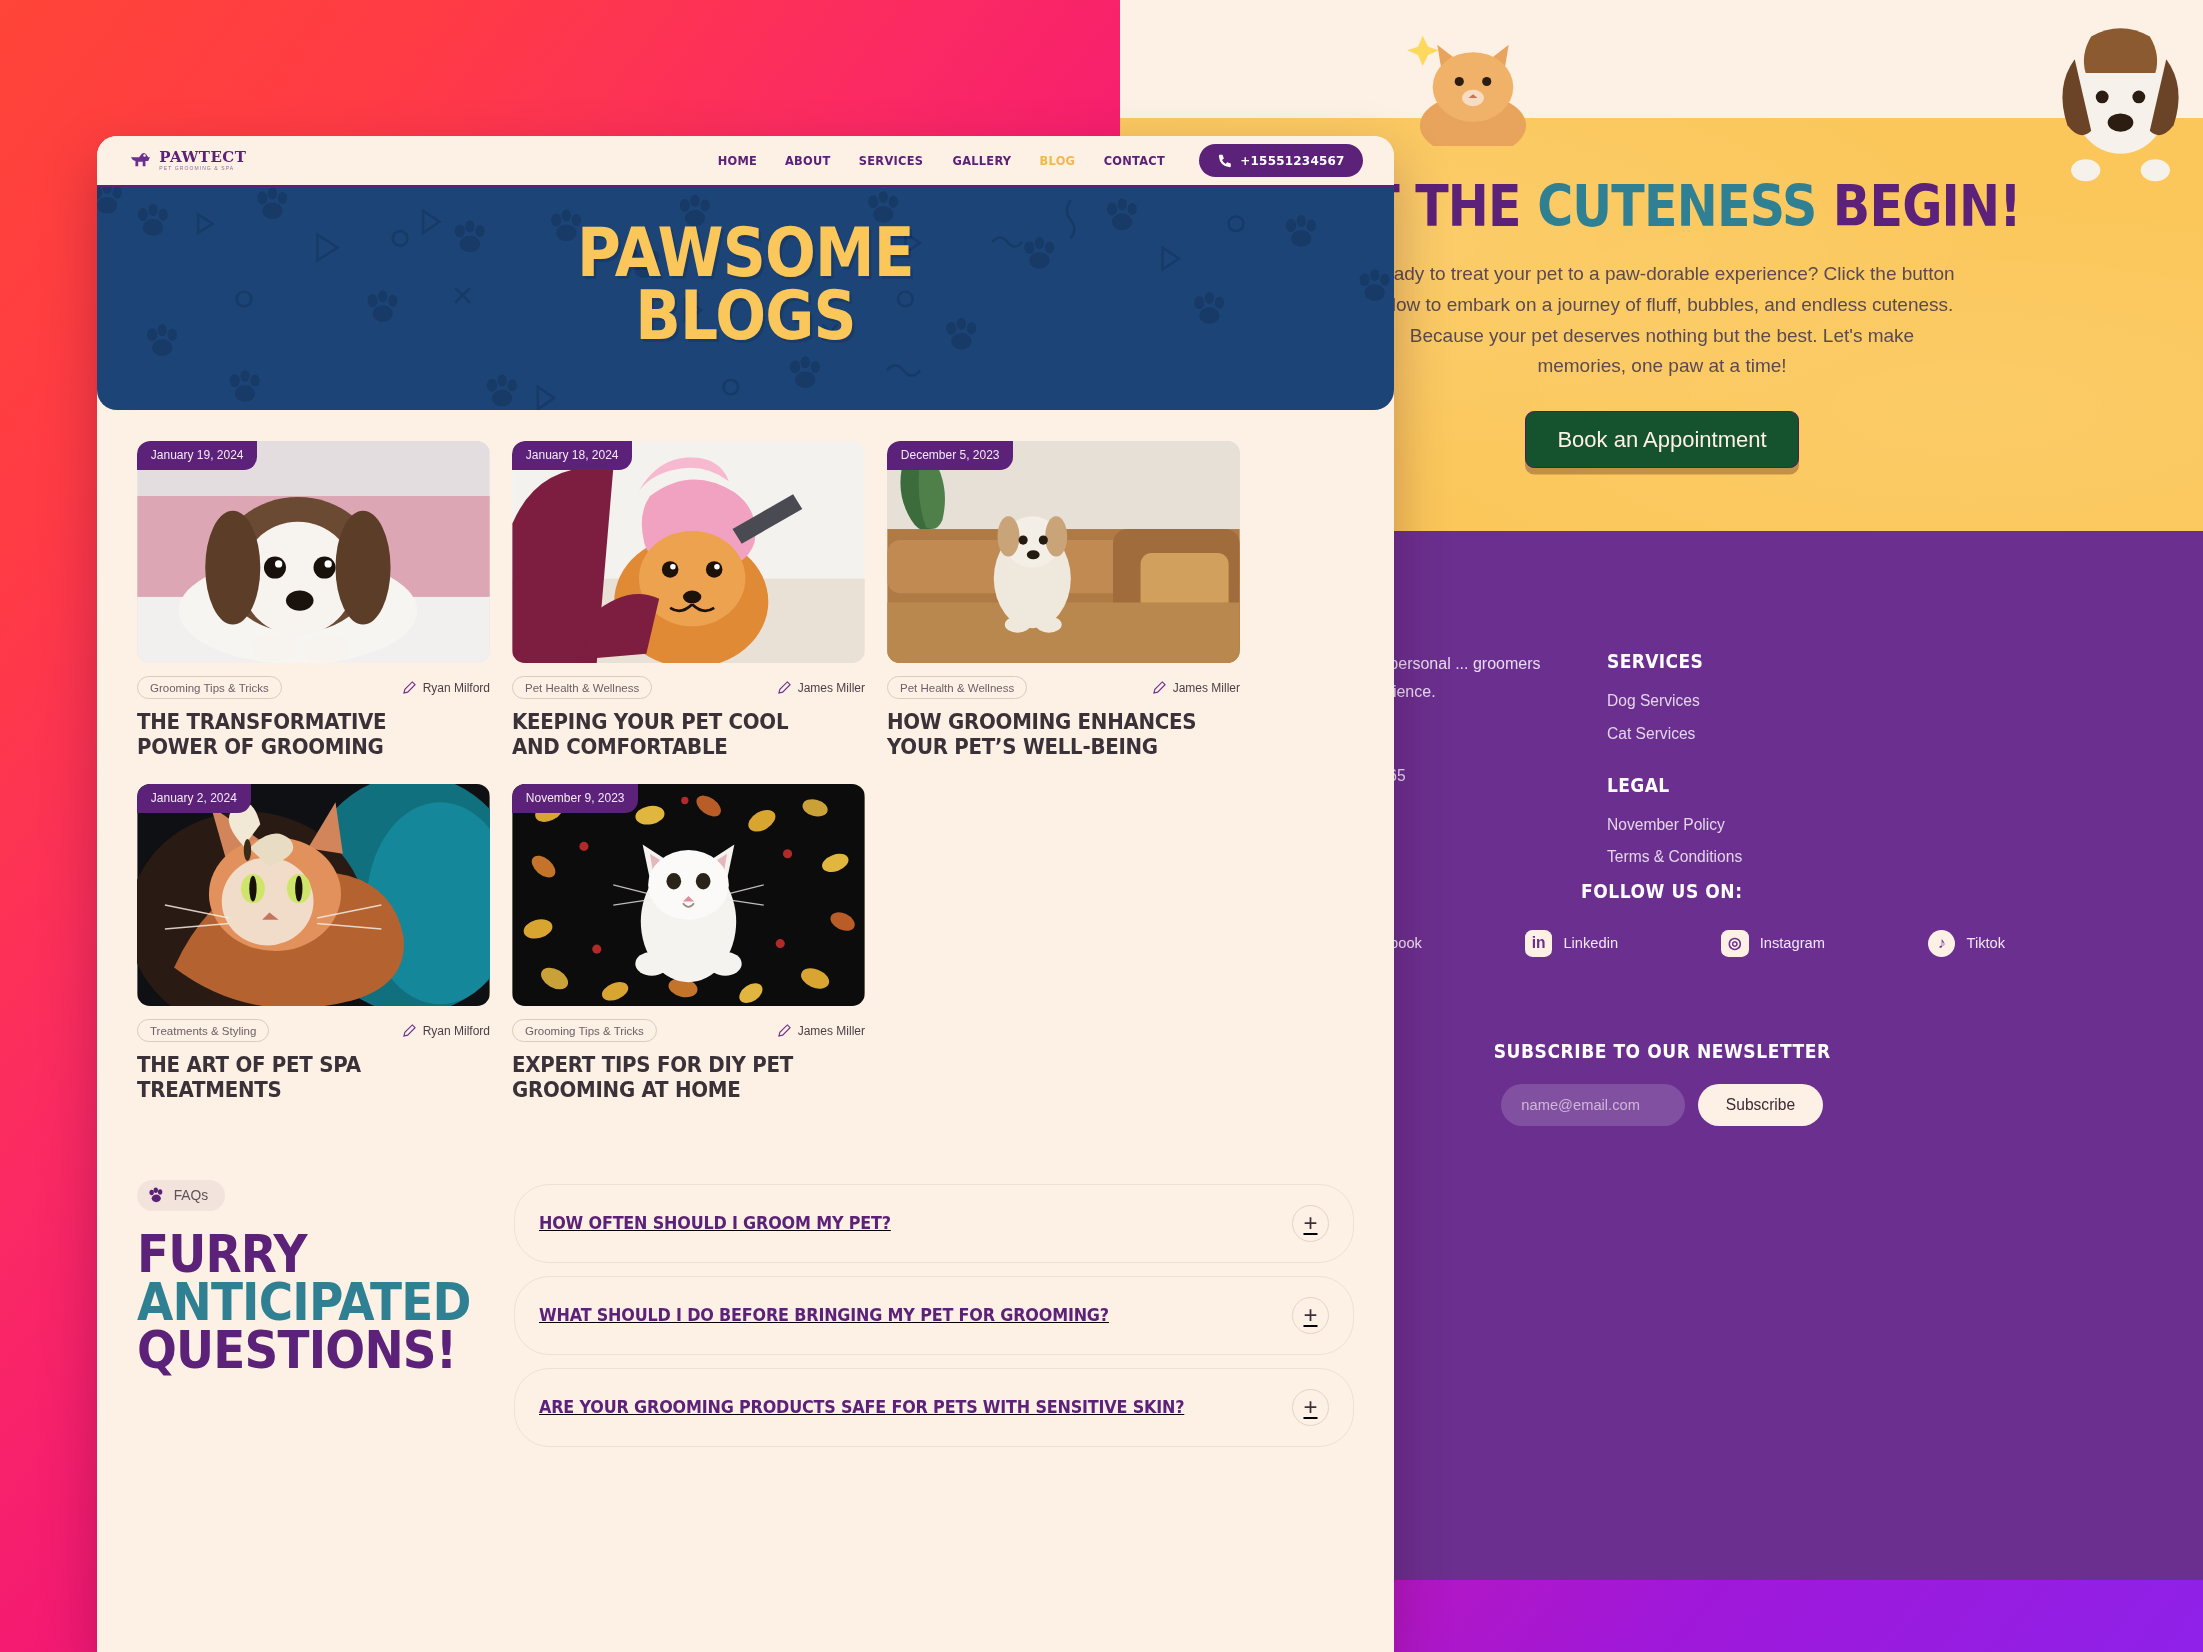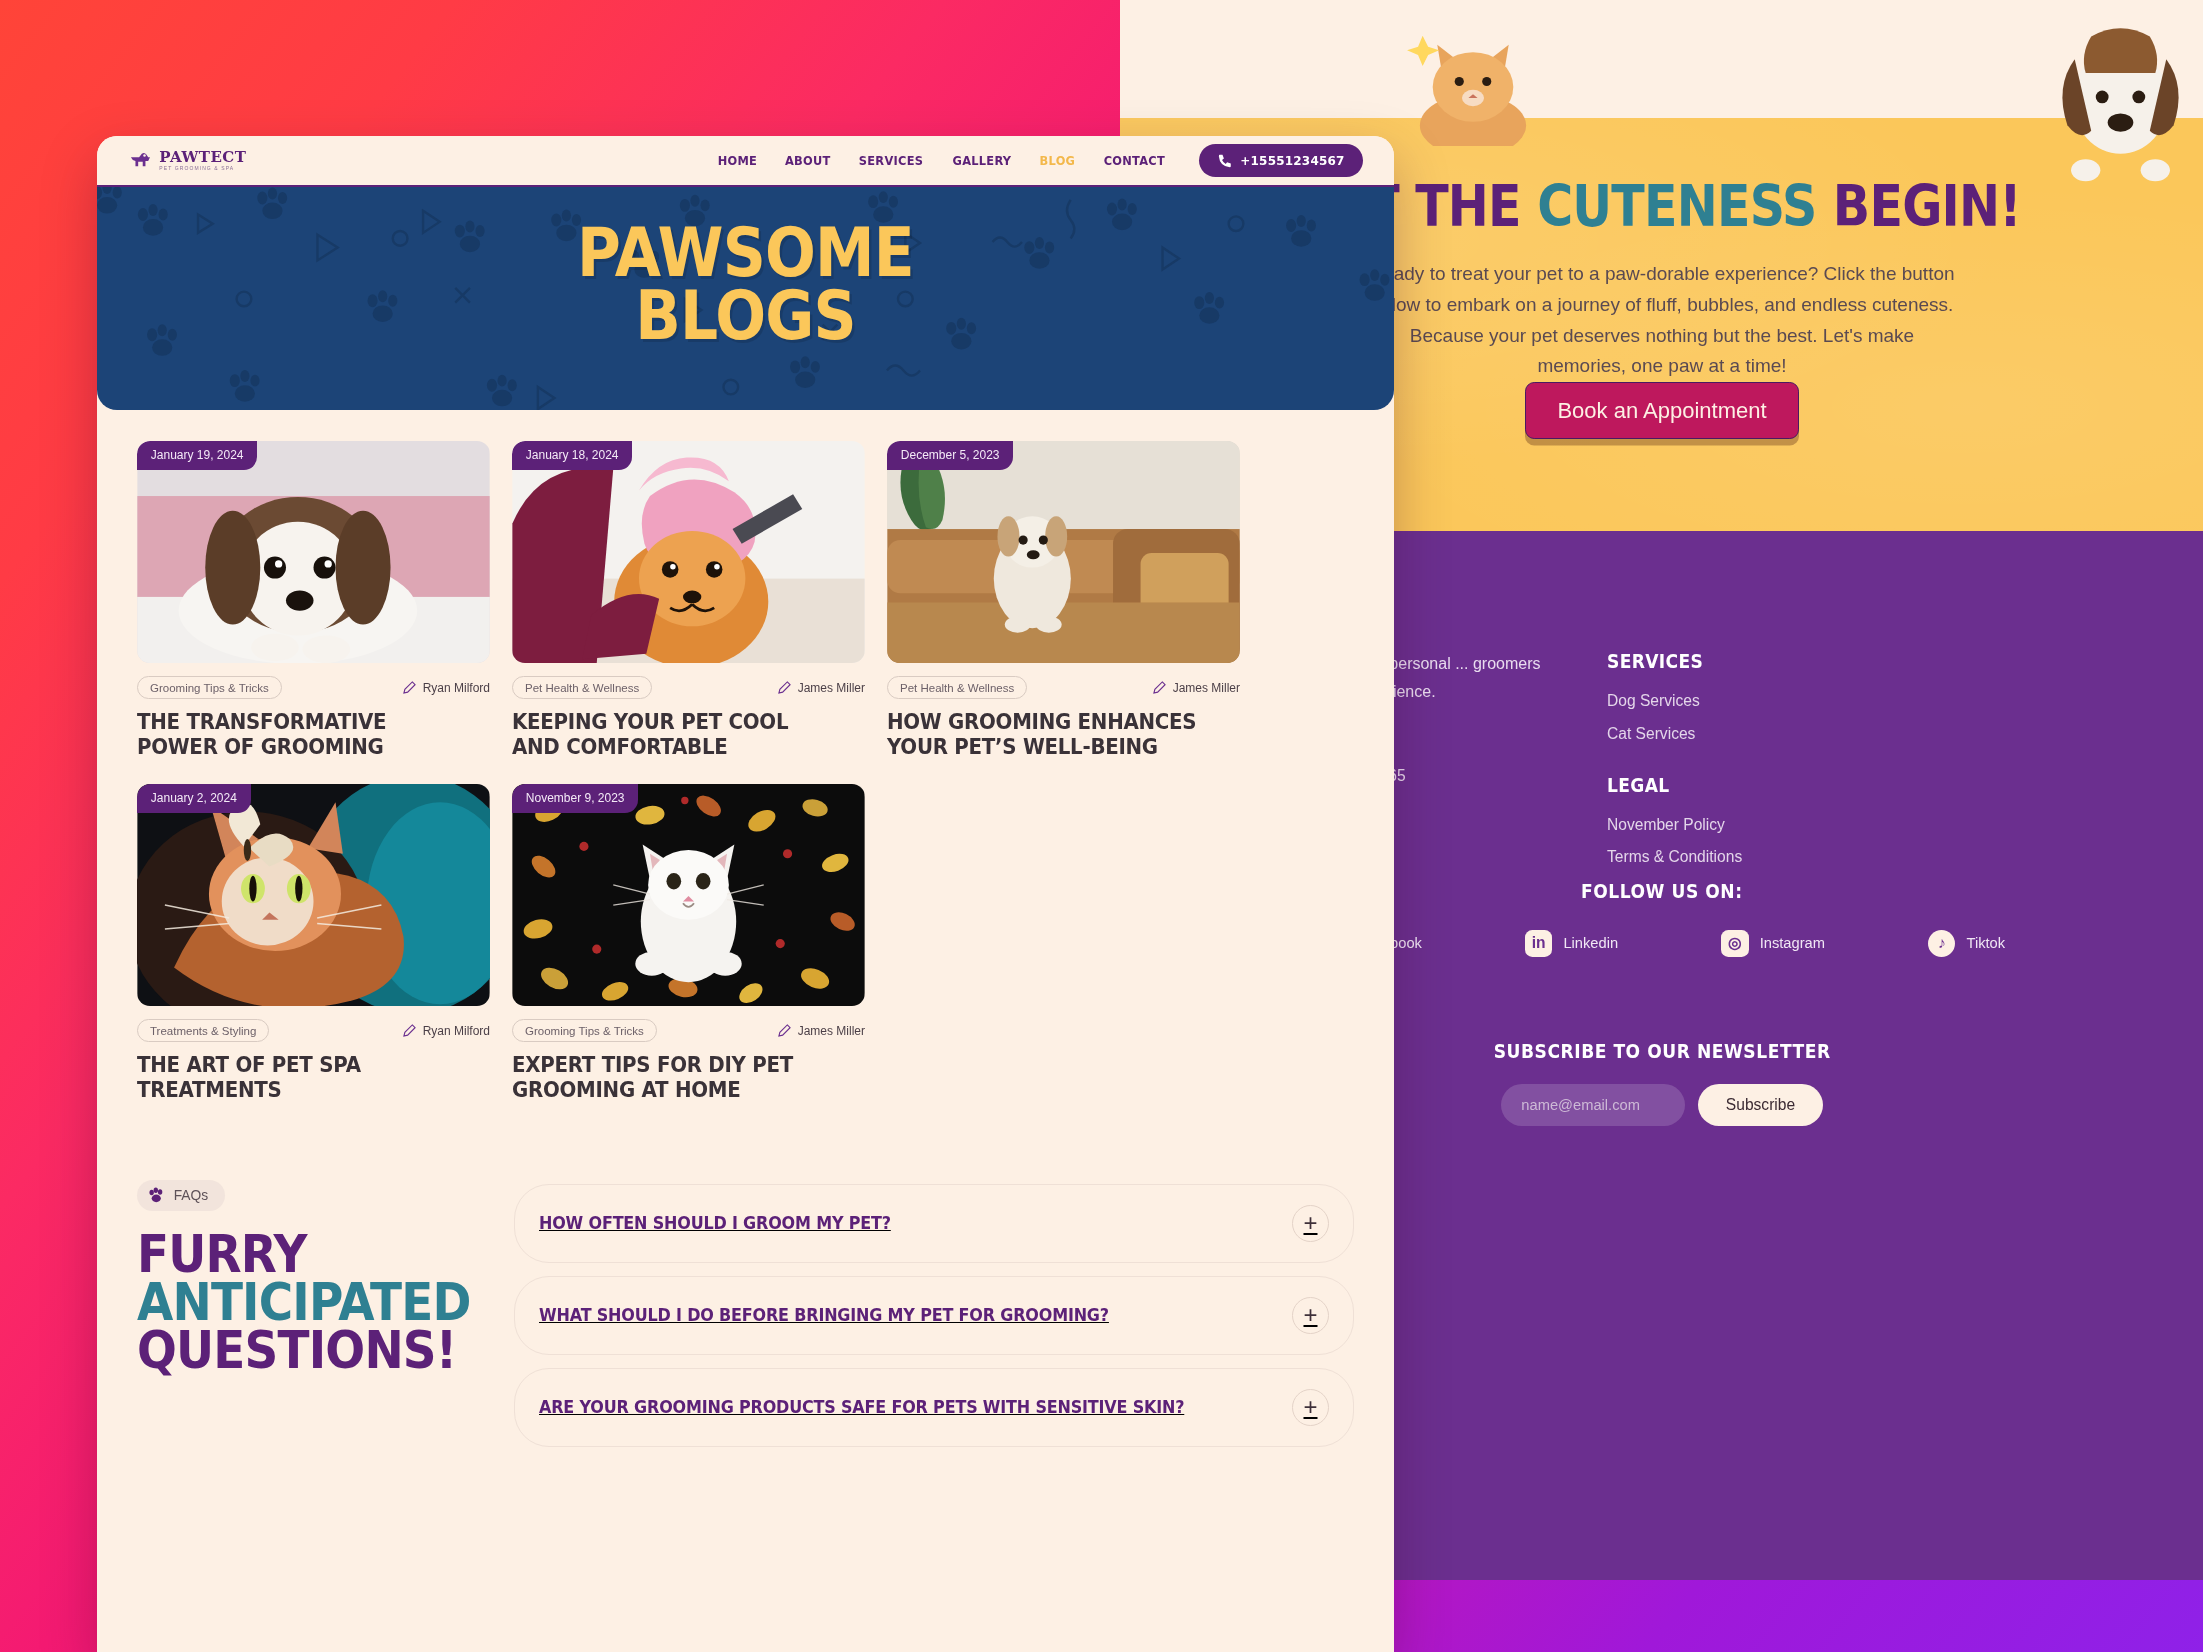--- a/index.html
+++ b/index.html
@@ -32,22 +32,22 @@
     font-family:"DejaVu Sans", sans-serif; font-weight:bold;
     font-size:57px; letter-spacing:-0.9px; color:#5c2178;
     transform:scaleX(.86); transform-origin:center;
   }
   .cta-title .teal{ color:#2f8092; }
   .cta-sub{
     margin:20px auto 0; width:588px; font-size:19px; line-height:1.62;
     color:#5a4a52;
   }
   .cta-btn{
-    display:inline-block; padding:14.7px 31px;
-    background:#be185d; color:#fdf0e4; font-size:22px;
+    display:inline-block; margin-top:29px; padding:14.7px 31px;
+    background:#14532d; color:#fdf0e4; font-size:22px;
     border-radius:9.2px; border:1.8px solid #4a1a62;
     box-shadow:0 6.4px 0 rgba(90,40,20,.35); cursor:pointer;
   }
 
   .footer-band{
     position:absolute; left:0; top:531px; width:1084px; height:1049px;
     background:#6b2f8f;
   }
   .footer-cols{ position:absolute; left:0; top:119px; width:1084px; padding:0 55px; display:flex; }
   .fcol-about{ width:395px; color:#e9dcef; font-size:16px; line-height:1.75; }

